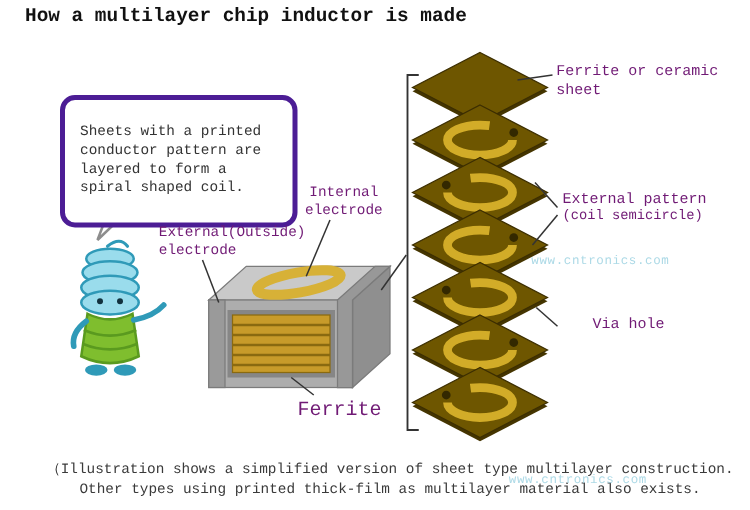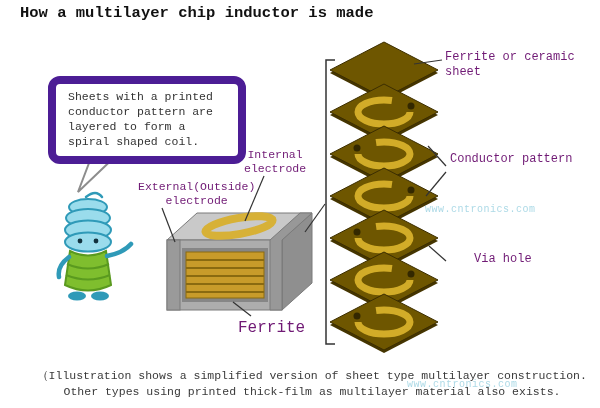--- a/index.html
+++ b/index.html
@@ -6,22 +6,22 @@
   .stage{
     position:relative;width:600px;height:408px;background:#ffffff;overflow:hidden;
     font-family:Liberation Mono, monospace;color:#222;margin-left:12px;
   }
   .gfx{position:absolute;left:0;top:0;width:600px;height:408px;}
   .title{
     position:absolute;left:8px;top:4px;margin:0;font-size:15.5px;font-weight:bold;color:#111;
   }
   .bubble{
     position:absolute;left:36px;top:76px;width:158px;min-height:60px;
-    background:#fff;border:8px solid #4c1d95;border-radius:12px;
-    padding:6px 12px;font-size:11.5px;line-height:1.3;color:#333;z-index:3;
+    background:#fff;border:4px solid #4c1d95;border-radius:12px;
+    padding:19px 12px;font-size:11.5px;line-height:1.3;color:#333;z-index:3;
   }
   .lbl{position:absolute;font-size:12px;color:#701a75;line-height:1.25;z-index:3;}
   .lbl .sub{font-size:11px;display:block;}
   .lbl span{display:block;}
   .footnote{
     position:absolute;left:0;right:0;top:368px;text-align:center;
     font-size:11.5px;color:#3a3a3a;line-height:1.35;z-index:2;
   }
   .footnote span{display:block;text-align:center;}
   .wm{
@@ -144,40 +144,41 @@
     <path d="M 434 172 L 414 196" stroke="#333" stroke-width="1.2" fill="none"></path>
     <path d="M 434 261 L 417 246" stroke="#333" stroke-width="1.2" fill="none"></path>
   </svg>
 
   <h1 class="title">How a multilayer chip inductor is made</h1>
 
   <div class="bubble">
     <span>Sheets with a printed conductor pattern are layered to form a spiral shaped coil.</span>
   </div>
 
-  <div class="lbl" style="left:126px;top:180px;font-size:11.5px;text-align:center;">
+  <div class="lbl" style="left:115px;top:180px;font-size:11.5px;">
     <span>External(Outside)</span>
     <span>electrode</span>
   </div>
 
   <div class="lbl" style="left:232px;top:148px;font-size:11.5px;text-align:center;">
     <span>Internal</span>
     <span>electrode</span>
   </div>
 
   <div class="lbl" style="left:226px;top:318px;font-size:16px;">
     <span>Ferrite</span>
   </div>
 
   <div class="lbl" style="left:433px;top:50px;">
     <span>Ferrite or ceramic sheet</span>
   </div>
 
   <div class="lbl" style="left:438px;top:152px;">
-    <span>Conductor pattern</span>
+    <span>External pattern</span>
+    <span class="sub">(coil semicircle)</span>
   </div>
 
   <div class="lbl" style="left:462px;top:252px;">
     <span>Via hole</span>
   </div>
 
   <div class="footnote">
     <span>（Illustration shows a simplified version of sheet type multilayer construction.</span>
     <span>Other types using printed thick-film as multilayer material also exists.</span>
   </div>

